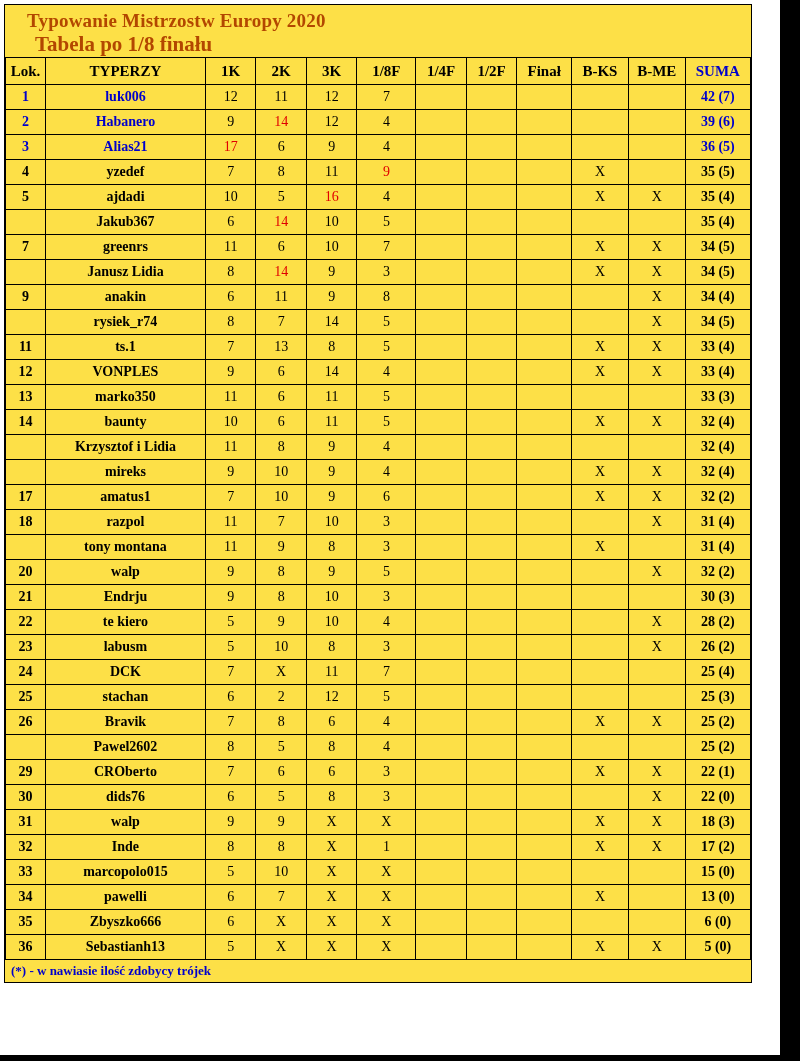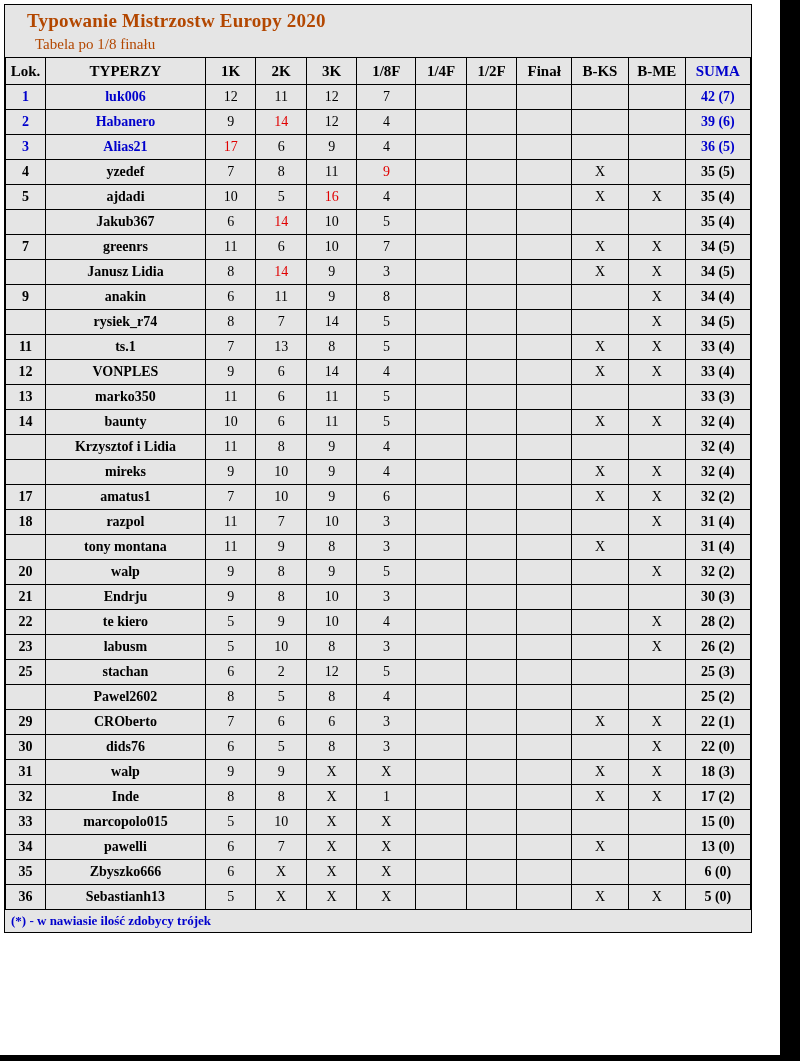--- a/index.html
+++ b/index.html
@@ -26,38 +26,38 @@
     width: 780px;
     height: 1055px;
     background: #ffffff;
     box-sizing: border-box;
   }
   .inner {
     position: absolute;
     left: 4px;
     top: 4px;
     width: 748px;
-    background: #e5e5e5;
+    background: #fde047;
     border: 1px solid #000000;
     box-sizing: border-box;
   }
   .titlebox {
     padding: 4px 0 2px 22px;
   }
   .title1 {
     color: #b34700;
     font-weight: bold;
     font-size: 19px;
     line-height: 24px;
     letter-spacing: 0.2px;
   }
   .title2 {
     color: #b34700;
-    font-weight: normal;
-    font-size: 15px;
+    font-weight: bold;
+    font-size: 21px;
     line-height: 22px;
     padding-left: 8px;
   }
   table.tbl {
     border-collapse: collapse;
     width: 100%;
     table-layout: fixed;
   }
   table.tbl td, table.tbl th {
     border: 1px solid #000000;
@@ -486,32 +486,60 @@
               <td class=" black">8</td>
               <td class=" black">3</td>
               <td class=""></td>
               <td class=""></td>
               <td class=""></td>
               <td class=""></td>
               <td class="">X</td>
               <td class="c-sum black">26 (2)</td>
             </tr>
             <tr>
+              <td class="c-lok black">24</td>
+              <td class="c-name black">DCK</td>
+              <td class=" black">7</td>
+              <td class=" black">X</td>
+              <td class=" black">11</td>
+              <td class=" black">7</td>
+              <td class=""></td>
+              <td class=""></td>
+              <td class=""></td>
+              <td class=""></td>
+              <td class=""></td>
+              <td class="c-sum black">25 (4)</td>
+            </tr>
+            <tr>
               <td class="c-lok black">25</td>
               <td class="c-name black">stachan</td>
               <td class=" black">6</td>
               <td class=" black">2</td>
               <td class=" black">12</td>
               <td class=" black">5</td>
               <td class=""></td>
               <td class=""></td>
               <td class=""></td>
               <td class=""></td>
               <td class=""></td>
               <td class="c-sum black">25 (3)</td>
+            </tr>
+            <tr>
+              <td class="c-lok black">26</td>
+              <td class="c-name black">Bravik</td>
+              <td class=" black">7</td>
+              <td class=" black">8</td>
+              <td class=" black">6</td>
+              <td class=" black">4</td>
+              <td class=""></td>
+              <td class=""></td>
+              <td class=""></td>
+              <td class="">X</td>
+              <td class="">X</td>
+              <td class="c-sum black">25 (2)</td>
             </tr>
             <tr>
               <td class="c-lok black"></td>
               <td class="c-name black">Pawel2602</td>
               <td class=" black">8</td>
               <td class=" black">5</td>
               <td class=" black">8</td>
               <td class=" black">4</td>
               <td class=""></td>
               <td class=""></td>

